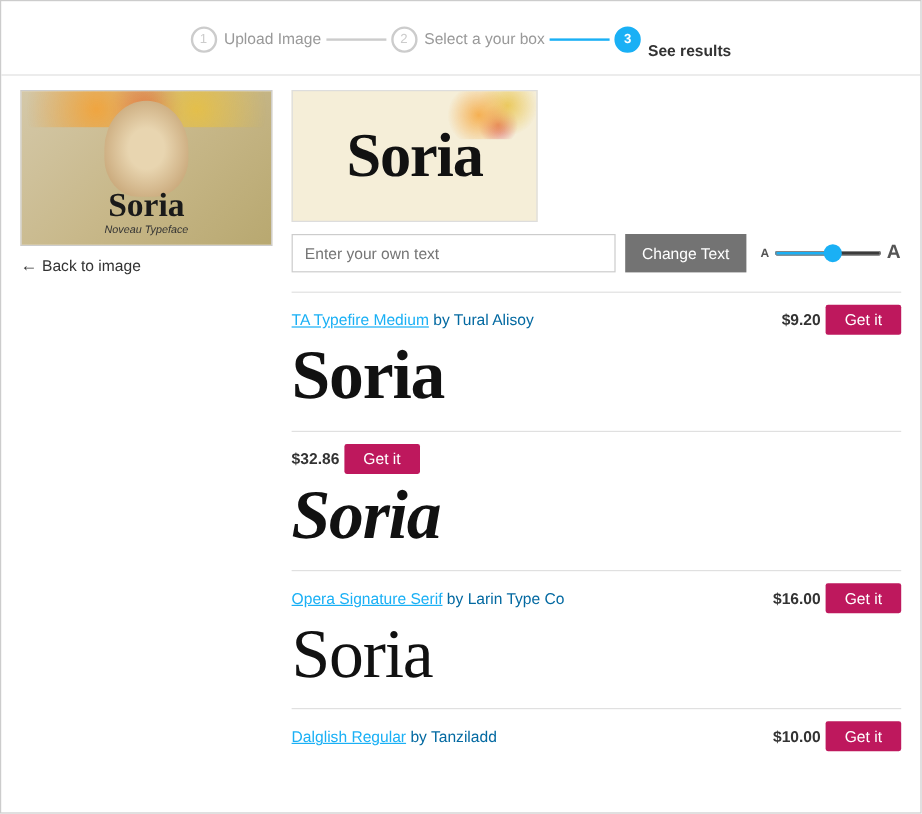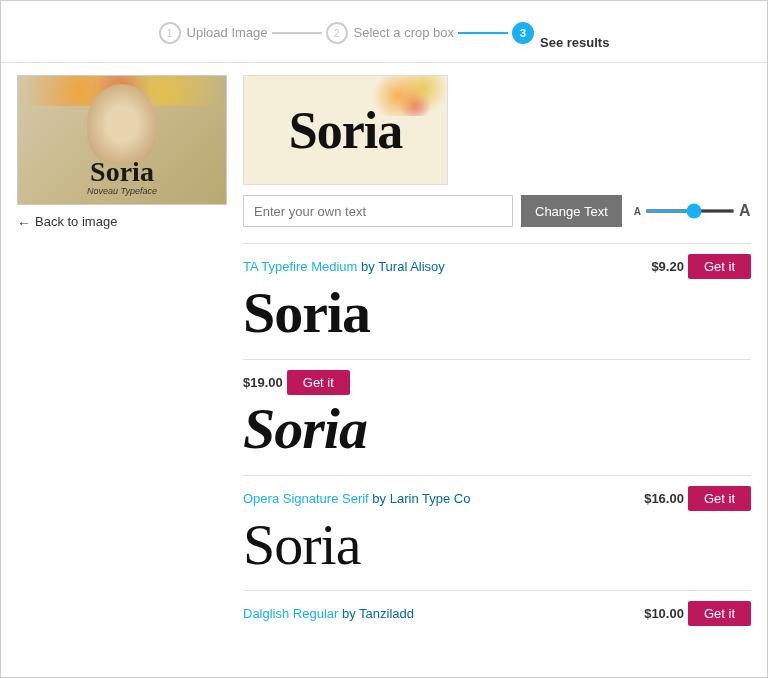--- a/index.html
+++ b/index.html
@@ -231,20 +231,21 @@
       align-items: baseline;
       justify-content: space-between;
       margin-bottom: 2px;
     }
     .font-meta-left {
       font-size: 13px;
       color: #333;
     }
     .font-name-link {
       color: #1ab0f5;
+      text-decoration: underline;
       cursor: pointer;
     }
     .font-author {
       color: #0369a1;
     }
     .font-meta-right {
       display: flex;
       flex-direction: row;
       align-items: center;
       gap: 4px;
@@ -282,21 +283,21 @@
 <body>
 
 <div class="stepper">
   <div class="step">
     <div class="step-circle">1</div>
     <span class="step-label">Upload Image</span>
   </div>
   <div class="step-line"></div>
   <div class="step">
     <div class="step-circle">2</div>
-    <span class="step-label">Select a crop box</span>
+    <span class="step-label">Select a your box</span>
   </div>
   <div class="step-line active"></div>
   <div class="step active">
     <div class="step-circle">3</div>
     <span class="step-label">See results</span>
   </div>
 </div>
 
 <div class="main-content">
 
@@ -344,21 +345,21 @@
             <span class="font-price">$9.20</span>
             <button class="get-it-btn">Get it</button>
           </div>
         </div>
         <div class="font-sample" style="font-size:58px; font-weight:900;">Soria</div>
       </div>
 
       <div class="font-result">
         <div class="font-meta-row">
           <div class="font-meta-right">
-            <span class="font-price">$19.00</span>
+            <span class="font-price">$32.86</span>
             <button class="get-it-btn">Get it</button>
           </div>
         </div>
         <div class="font-sample manky" style="font-size:58px; font-weight:900; font-style:italic;">Soria</div>
       </div>
 
       <div class="font-result">
         <div class="font-meta-row">
           <div class="font-meta-left">
             <a class="font-name-link">Opera Signature Serif</a>

